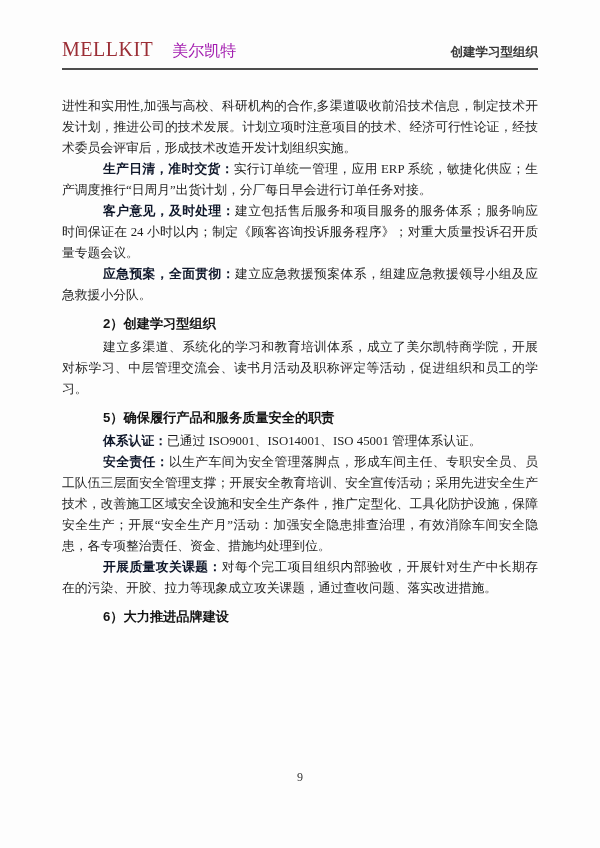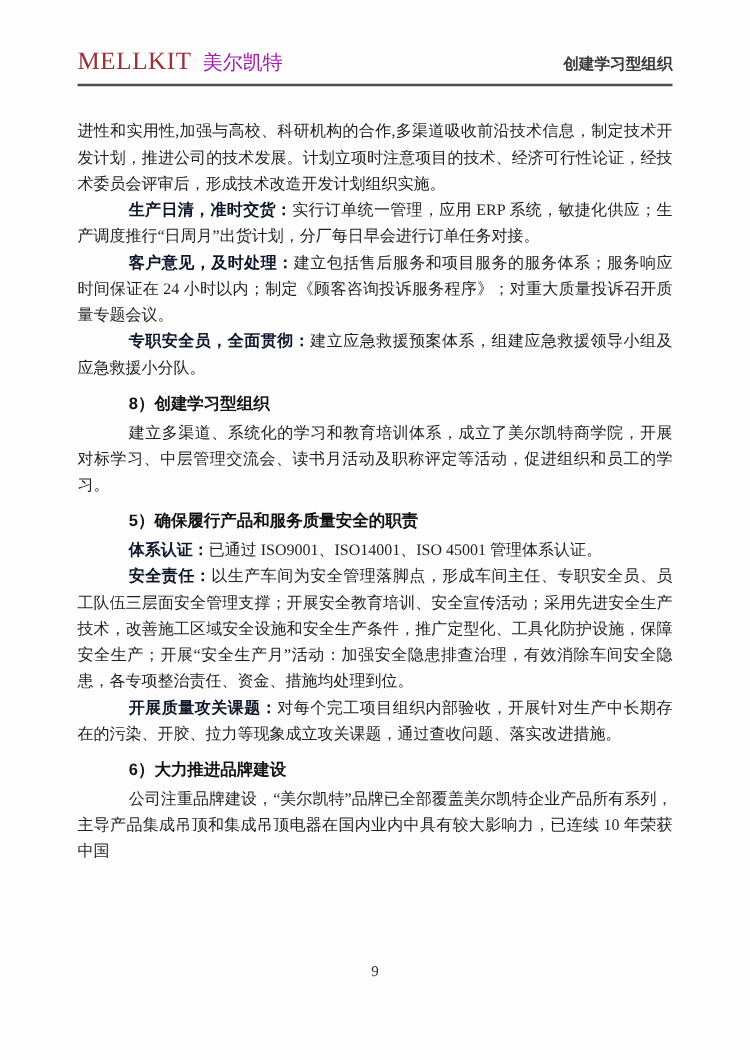--- a/index.html
+++ b/index.html
@@ -14,21 +14,21 @@
     color:#1f1f1f;
     overflow:hidden;
   }
   .header{
     display:flex;
     justify-content:space-between;
     align-items:flex-end;
     border-bottom:2px solid #4d4d4d;
     padding-bottom:6px;
   }
-  .logo{display:flex;align-items:baseline;gap:9px;}
+  .logo{display:flex;align-items:baseline;gap:19px;}
   .logo-en{
     font-size:20px;
     letter-spacing:.5px;
     color:#9b2e36;
   }
   .logo-zh{
     font-size:16px;
     color:#a21caf;
   }
   .header-title{
@@ -74,26 +74,25 @@
       <span class="logo-en" style="color: rgb(155, 46, 54);">MELLKIT</span>
       <span class="logo-zh">美尔凯特</span>
     </div>
     <div class="header-title">创建学习型组织</div>
   </div>
 
   <div class="doc-body">
       <p class="pc"><span>进性和实用性,加强与高校、科研机构的合作,多渠道吸收前沿技术信息，制定技术开发计划，推进公司的技术发展。计划立项时注意项目的技术、经济可行性论证，经技术委员会评审后，形成技术改造开发计划组织实施。</span></p>
       <p class="p"><b>生产日清，准时交货：</b><span>实行订单统一管理，应用 ERP 系统，敏捷化供应；生产调度推行“日周月”出货计划，分厂每日早会进行订单任务对接。</span></p>
       <p class="p"><b>客户意见，及时处理：</b><span>建立包括售后服务和项目服务的服务体系；服务响应时间保证在 24 小时以内；制定《顾客咨询投诉服务程序》；对重大质量投诉召开质量专题会议。</span></p>
-      <p class="p"><b>专职安全员，全面贯彻：</b><span>建立应急救援预案体系，组建应急救援领导小组及应急救援小分队。</span></p>
-      <p class="h"><span>8）创建学习型组织</span></p>
+      <p class="p"><b>应急预案，全面贯彻：</b><span>建立应急救援预案体系，组建应急救援领导小组及应急救援小分队。</span></p>
+      <p class="h"><span>2）创建学习型组织</span></p>
       <p class="p"><span>建立多渠道、系统化的学习和教育培训体系，成立了美尔凯特商学院，开展对标学习、中层管理交流会、读书月活动及职称评定等活动，促进组织和员工的学习。</span></p>
       <p class="h"><span>5）确保履行产品和服务质量安全的职责</span></p>
       <p class="p"><b>体系认证：</b><span>已通过 ISO9001、ISO14001、ISO 45001 管理体系认证。</span></p>
       <p class="p"><b>安全责任：</b><span>以生产车间为安全管理落脚点，形成车间主任、专职安全员、员工队伍三层面安全管理支撑；开展安全教育培训、安全宣传活动；采用先进安全生产技术，改善施工区域安全设施和安全生产条件，推广定型化、工具化防护设施，保障安全生产；开展“安全生产月”活动：加强安全隐患排查治理，有效消除车间安全隐患，各专项整治责任、资金、措施均处理到位。</span></p>
       <p class="p"><b>开展质量攻关课题：</b><span>对每个完工项目组织内部验收，开展针对生产中长期存在的污染、开胶、拉力等现象成立攻关课题，通过查收问题、落实改进措施。</span></p>
       <p class="h"><span>6）大力推进品牌建设</span></p>
-      <p class="p"><span>公司注重品牌建设，“美尔凯特”品牌已全部覆盖美尔凯特企业产品所有系列，主导产品集成吊顶和集成吊顶电器在国内业内中具有较大影响力，已连续 10 年荣获中国</span></p>
     </div>
 
   <div class="footer">9</div>
 
 </div>
 
 </body></html>

